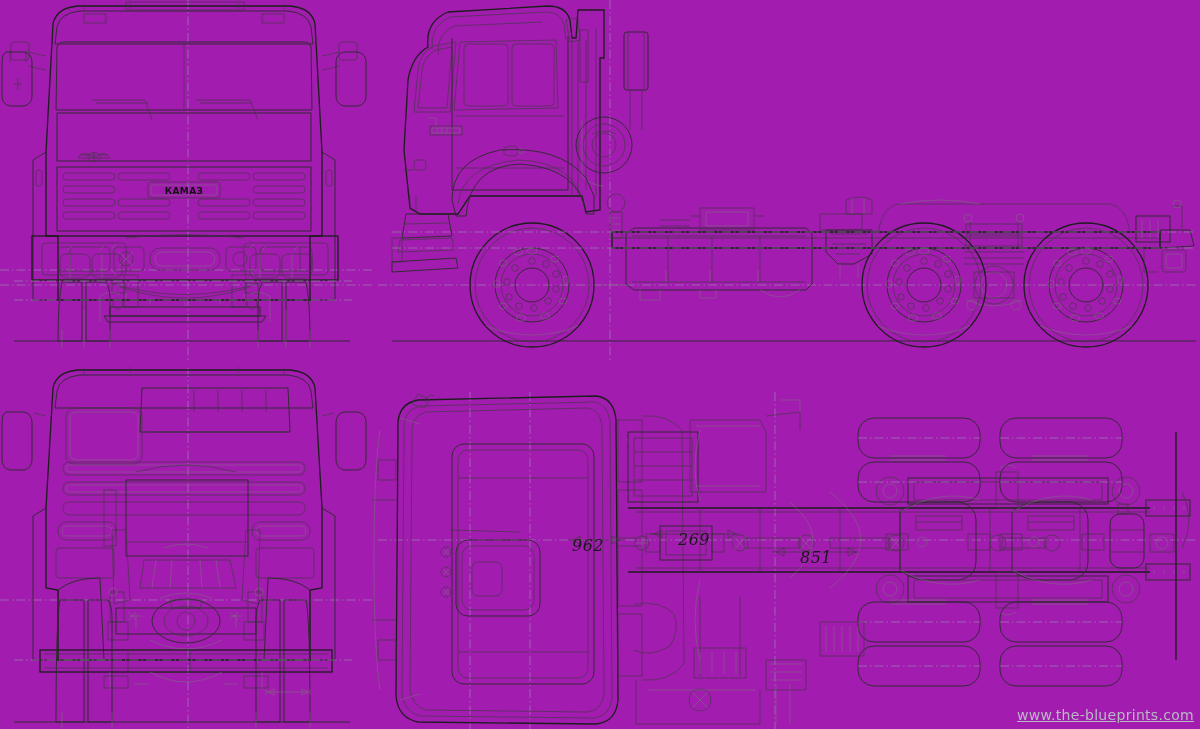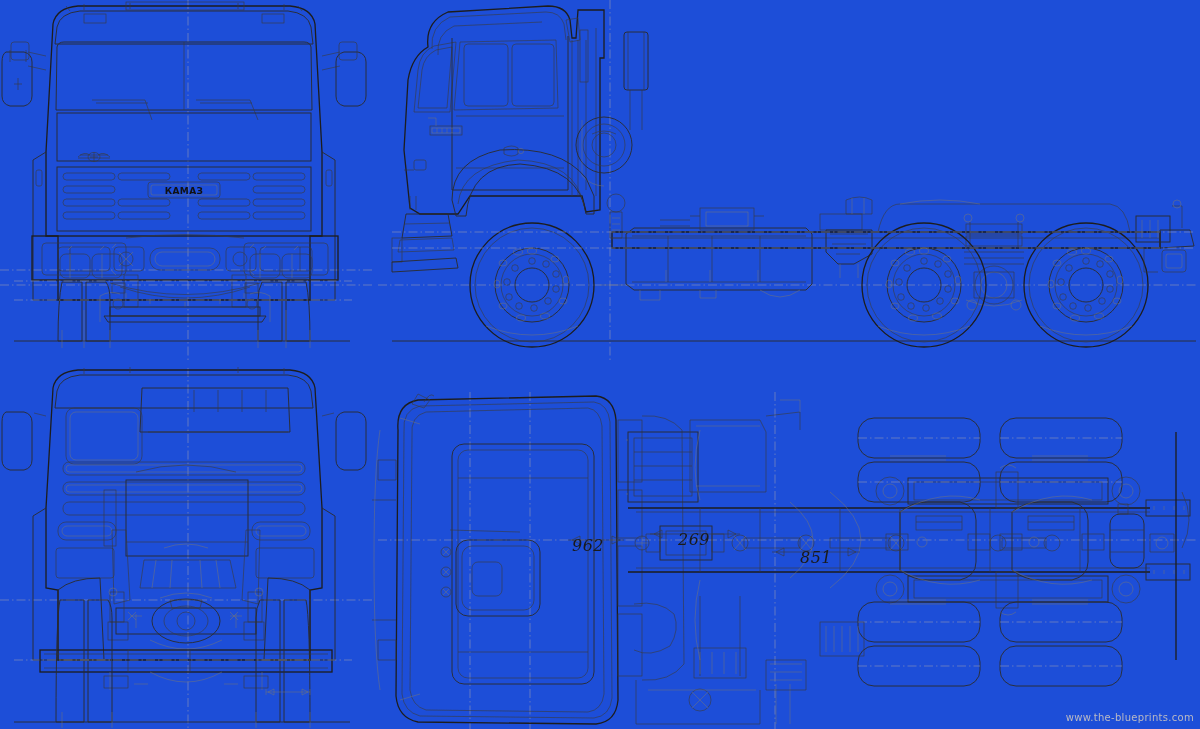--- a/index.html
+++ b/index.html
@@ -2,43 +2,44 @@
 <html><head>
 <meta charset="utf-8">
 <title>KAMAZ Blueprint</title>
 <style>
   html,body{margin:0;padding:0;background:#ffffff;}
   body{
     font-family:"Liberation Sans", sans-serif;
     width:1200px;height:729px;overflow:hidden;
   }
   #sheet{
-    position:relative;width:1200px;height:729px;background:#1d4ed8;
+    position:relative;width:1200px;height:729px;background:#a21caf;
   }
   #sheet svg{display:block;position:absolute;left:0;top:0;}
   
   .ln   {fill:none;stroke:#2b2b2b;stroke-width:.9;}
   .ln-t {fill:none;stroke:#3a3a3a;stroke-width:.6;}
   .ln-f {fill:none;stroke:#777;stroke-width:.5;}
   .ln-h {fill:none;stroke:#1d1d1d;stroke-width:1.3;}
   .cl2  {fill:none;stroke:#9aa0b4;stroke-width:.55;stroke-dasharray:9 3 1.5 3;}
   .dimtxt{
     font-family:"DejaVu Serif", serif;
     font-style:italic;font-size:16px;fill:#1a1a1a;
     letter-spacing:.5px;
   }
   .badge-txt{
     font-family:"DejaVu Sans", sans-serif;
     font-size:9px;font-weight:bold;fill:#111;letter-spacing:.4px;
   }
   .wm{
     position:absolute;right:6px;bottom:6px;
-    font-family:"DejaVu Sans", sans-serif;font-size:10px;
+    font-family:"DejaVu Sans", sans-serif;font-size:14px;
     color:#b9b9c4;letter-spacing:.3px;white-space:nowrap;
     user-select:none;
+    text-decoration:underline;
   }
 </style>
 </head>
 <body>
 
 <div id="sheet">
 
 <svg width="1200" height="729" viewBox="0 0 1200 729">
 
   <defs>

